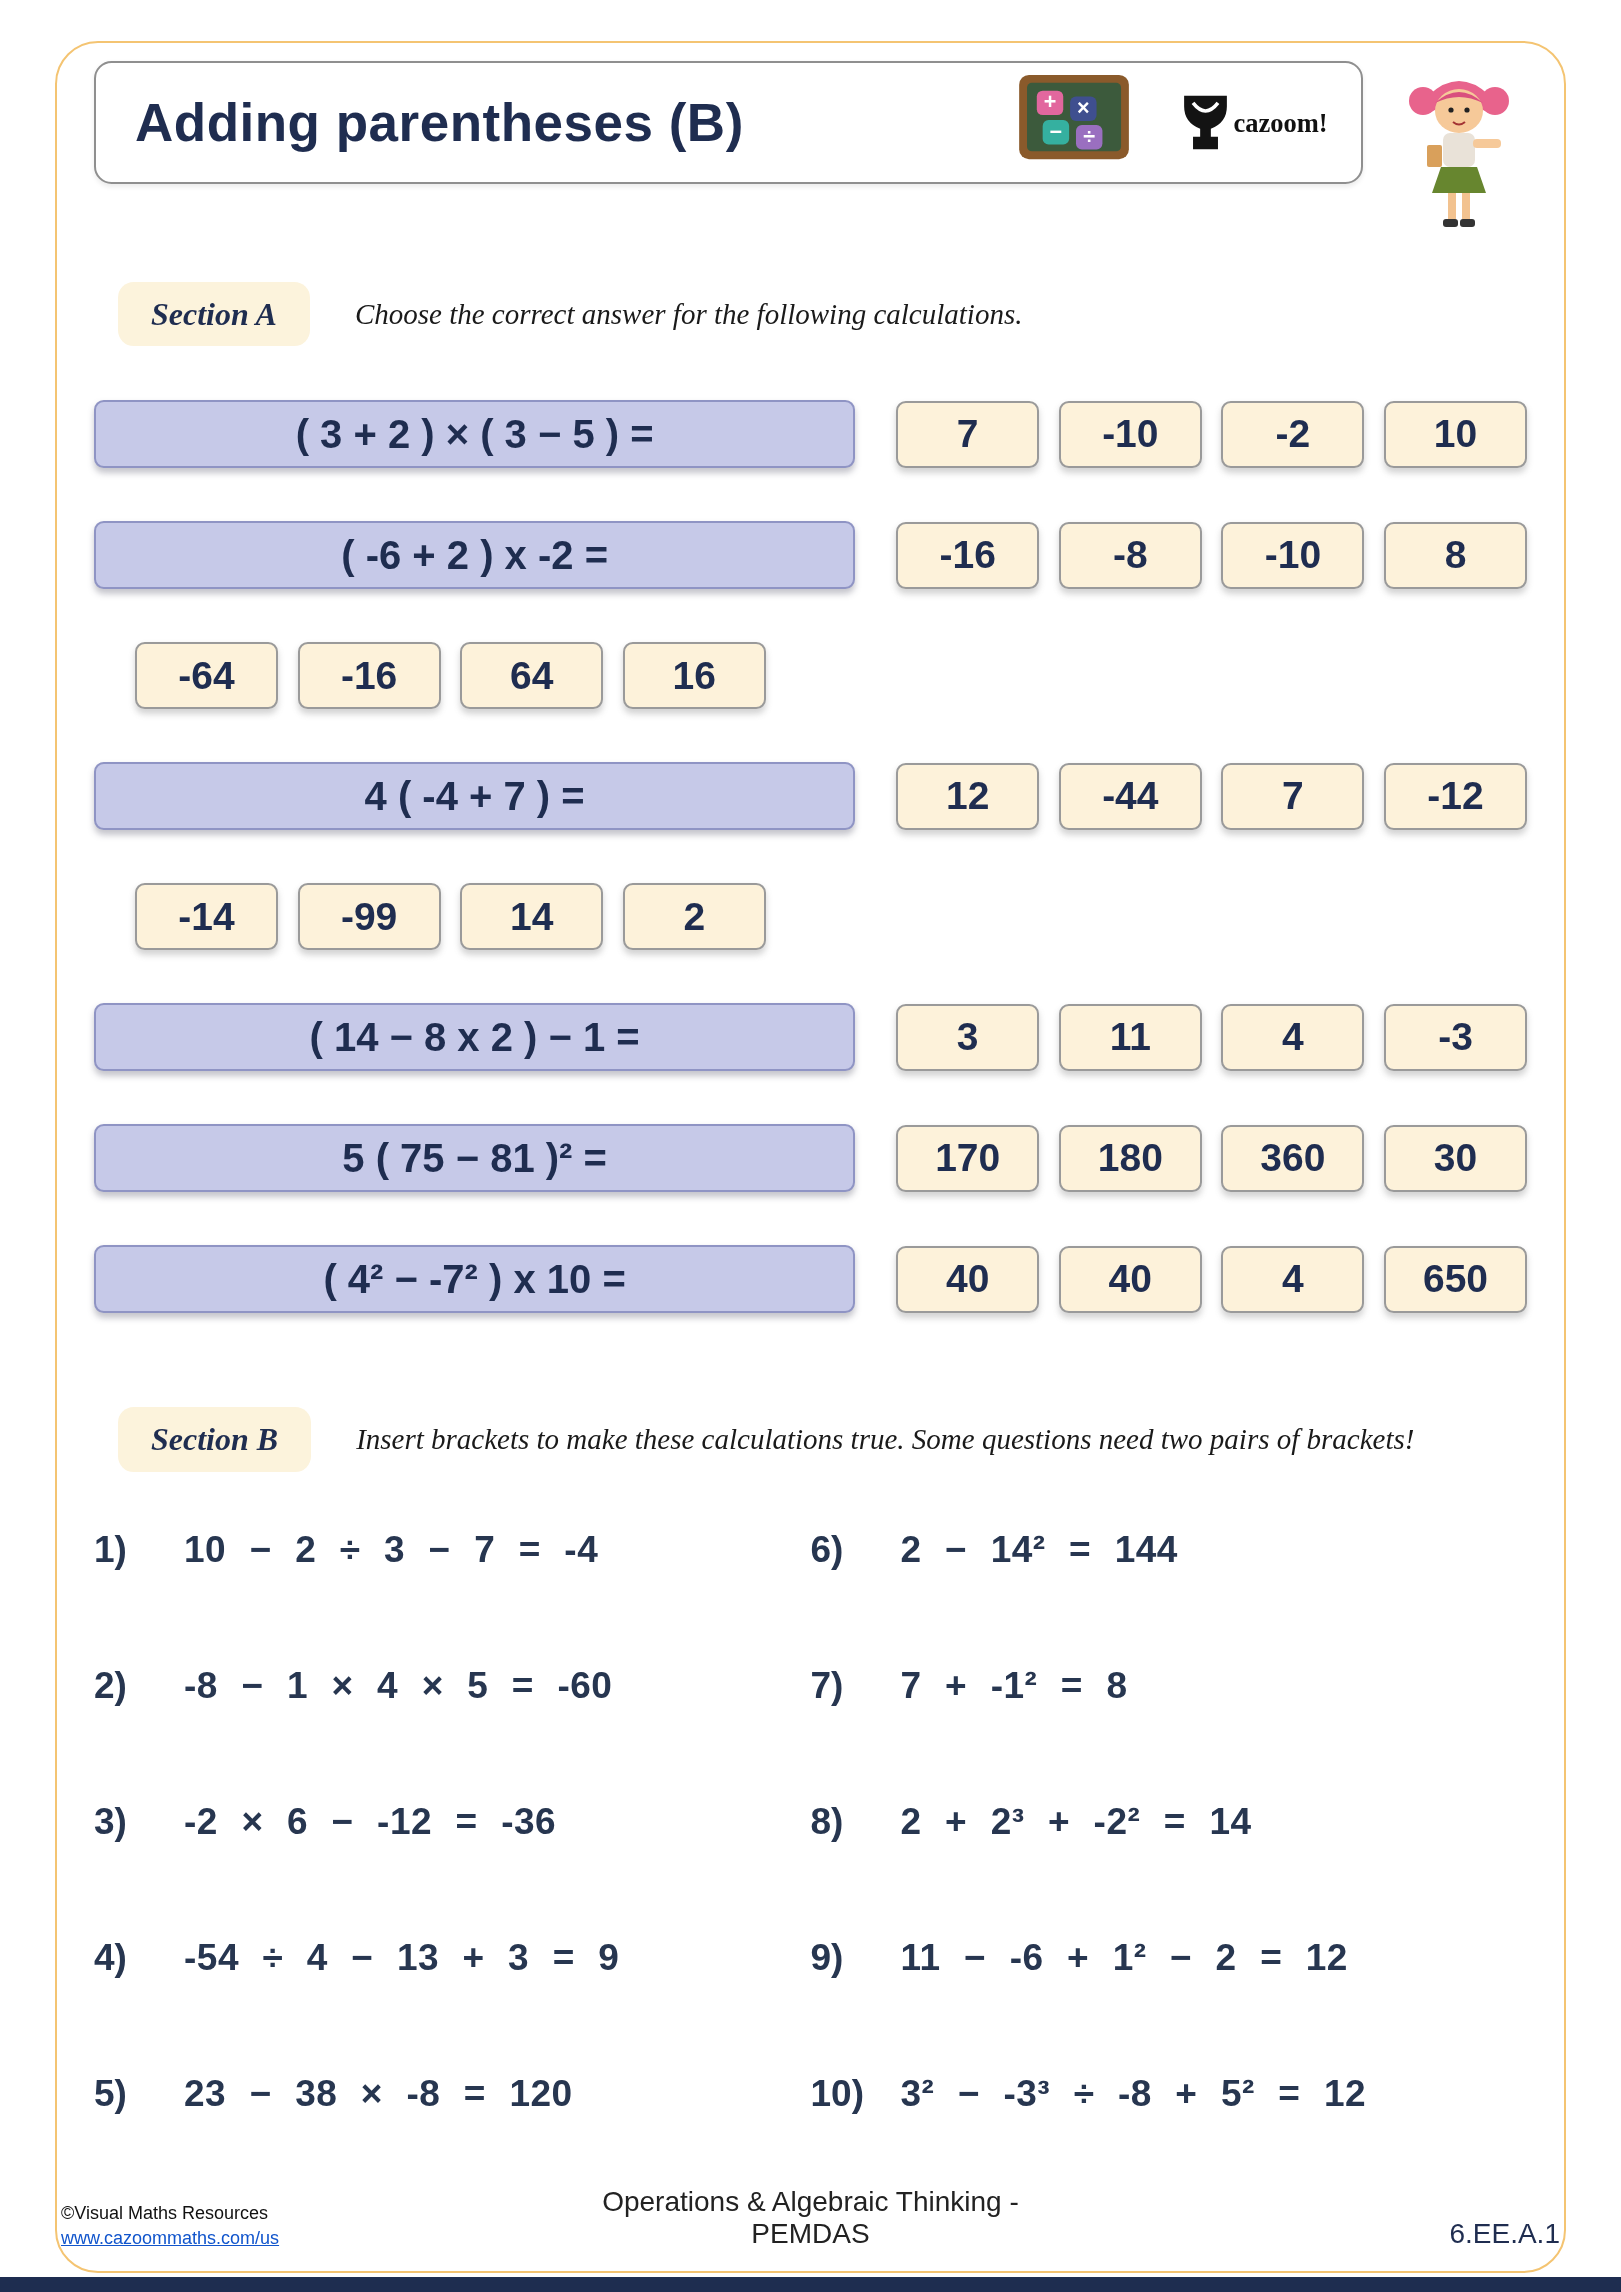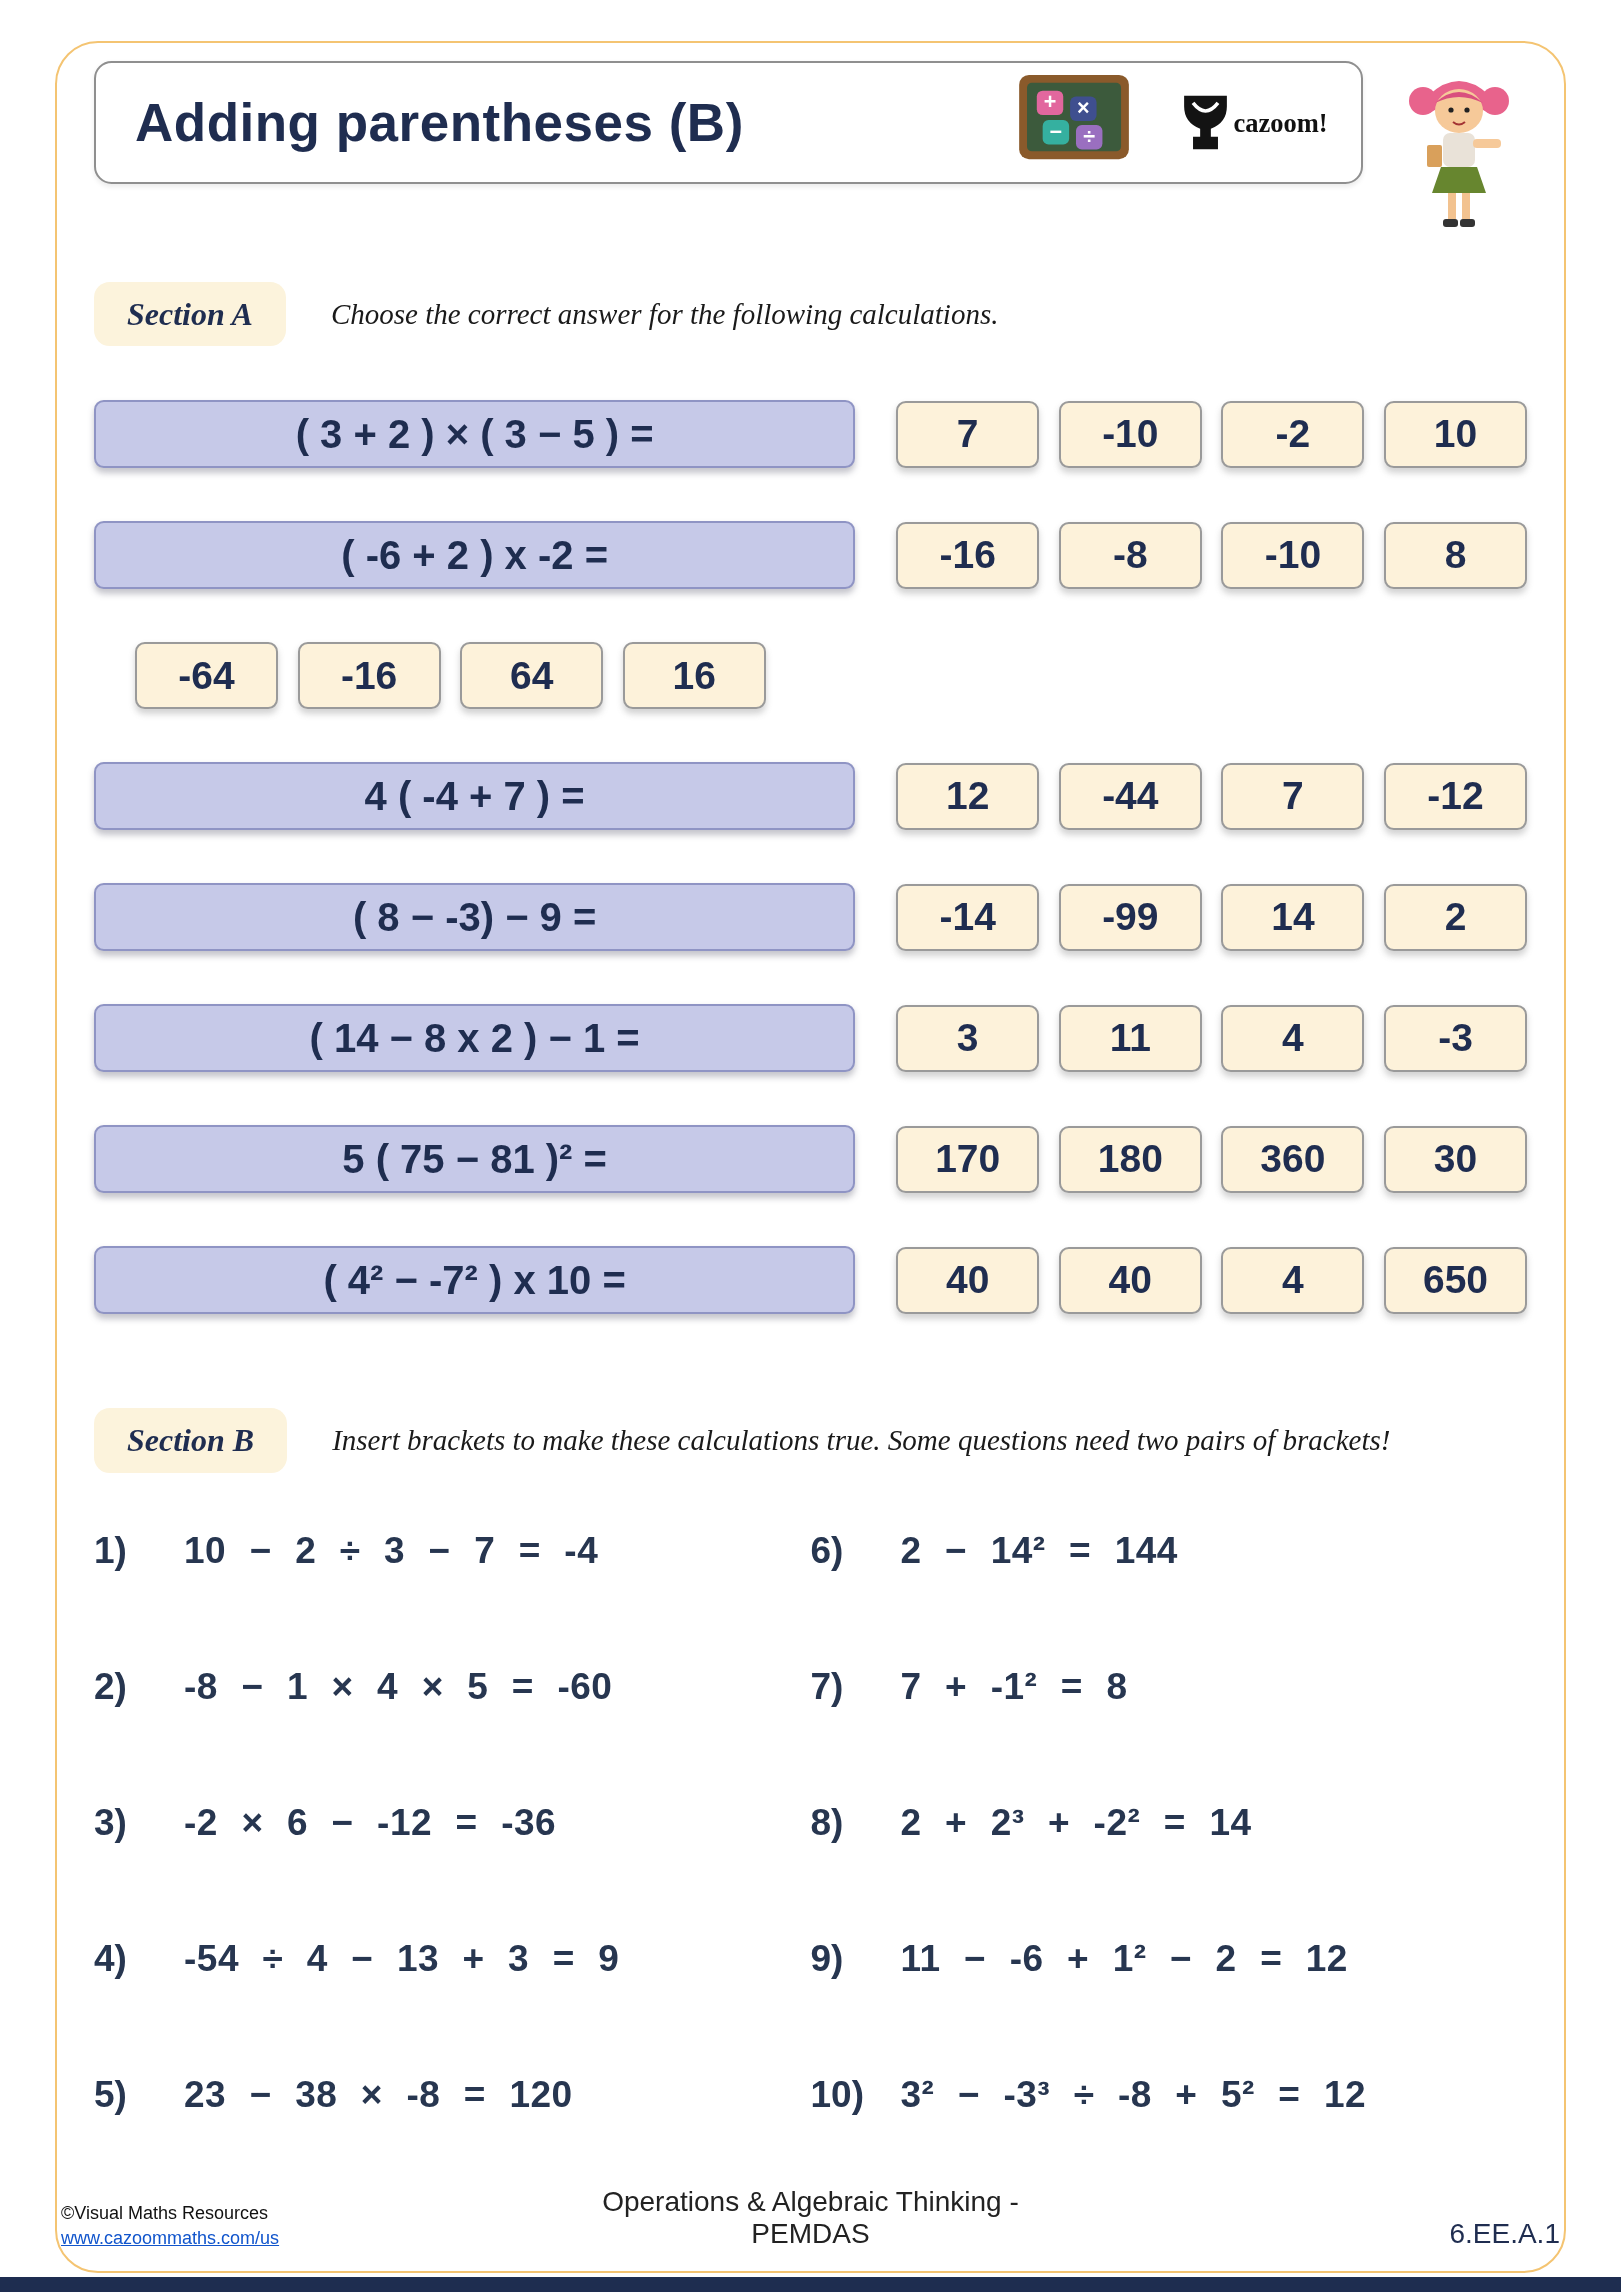--- a/index.html
+++ b/index.html
@@ -26,21 +26,21 @@
   .title-box h1 { flex:1; font-size:53px; font-weight:bold; color:#1f2d50; letter-spacing:0.5px; }
   .logo-block { display:flex; flex-direction:row; align-items:center; margin-left:45px; }
   .logo-text { font-family:"Liberation Serif", serif; font-weight:bold; font-size:26.5px; color:#111; margin-top:2px; }
   .girl-wrap { width:137px; margin-left:27.4px; display:flex; justify-content:center; }
 
   
   .section-header { display:flex; align-items:center; margin-top:41px; }
   .section-label {
     background:#fcf3dc; border-radius:15.7px; padding:13.7px 33px;
     font-family:"Liberation Serif", serif; font-style:italic; font-weight:bold;
-    font-size:32px; color:#1f2d50;
+    font-size:32px; color:#1f2d50;margin-left:24px;
   }
   .instruction {
     margin-left:45px; font-family:"Liberation Serif", serif; font-style:italic;
     font-size:29px; color:#1a1a1a;
   }
 
   
   .qa-rows { margin-top:54px; }
   .qa-row { display:flex; align-items:center; margin-bottom:53px; }
   .q-box {
@@ -177,21 +177,20 @@
         <div class="q-box">4 ( -4 + 7 ) =</div>
         <div class="answers">
           <div class="a-box">12</div>
           <div class="a-box">-44</div>
           <div class="a-box">7</div>
           <div class="a-box">-12</div>
         </div>
       </div>
 
       <div class="qa-row">
-        <div class="q-box">( 8 − -3) − 9 =</div>
         <div class="answers">
           <div class="a-box">-14</div>
           <div class="a-box">-99</div>
           <div class="a-box">14</div>
           <div class="a-box">2</div>
         </div>
       </div>
 
       <div class="qa-row">
         <div class="q-box">( 14 − 8 x 2 ) − 1 =</div>

